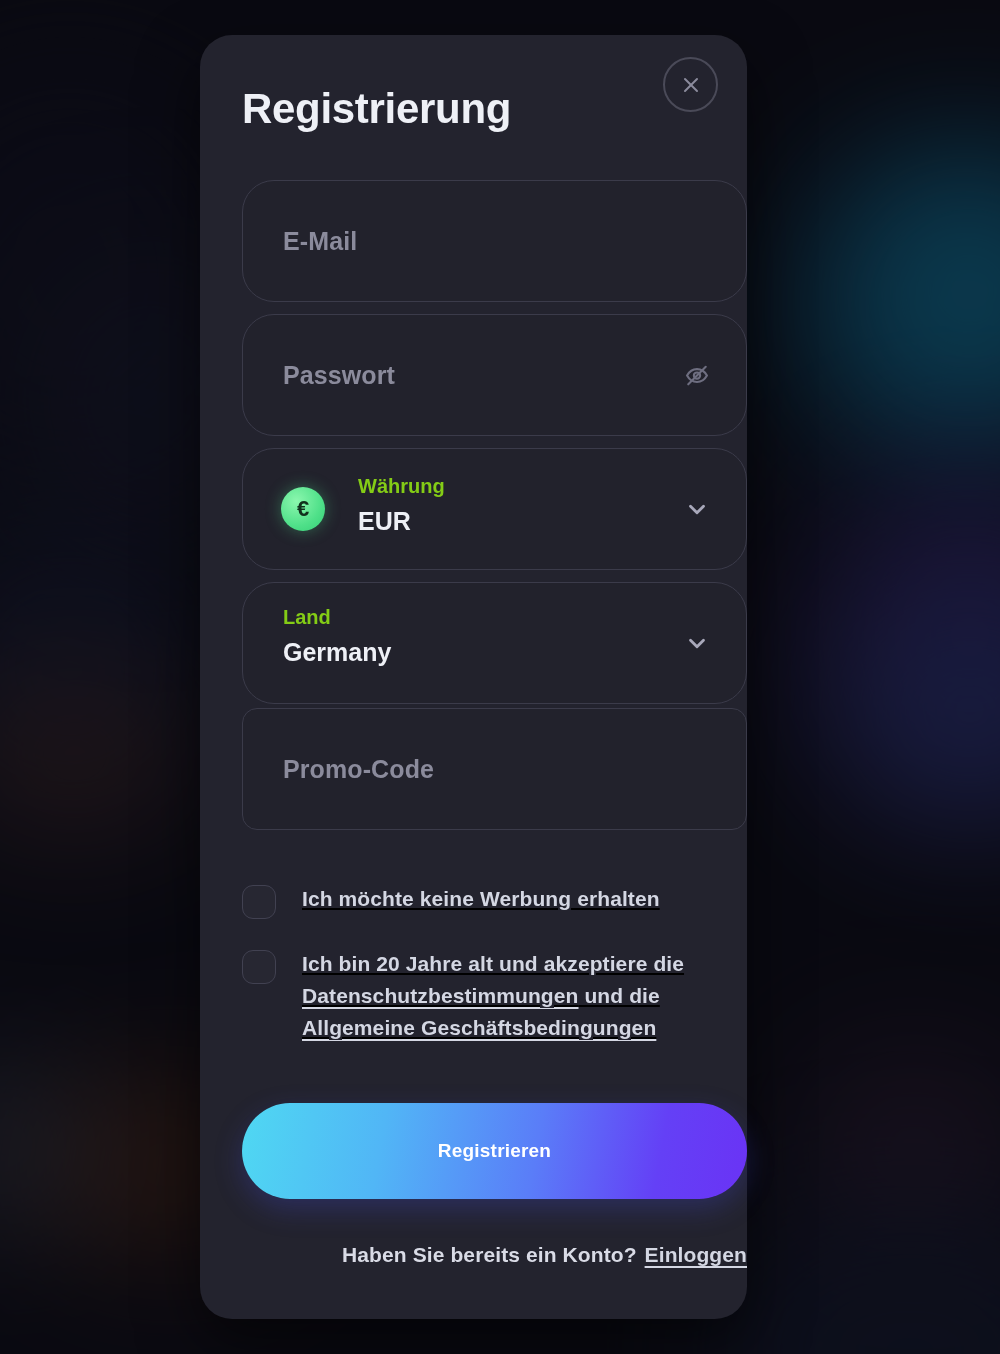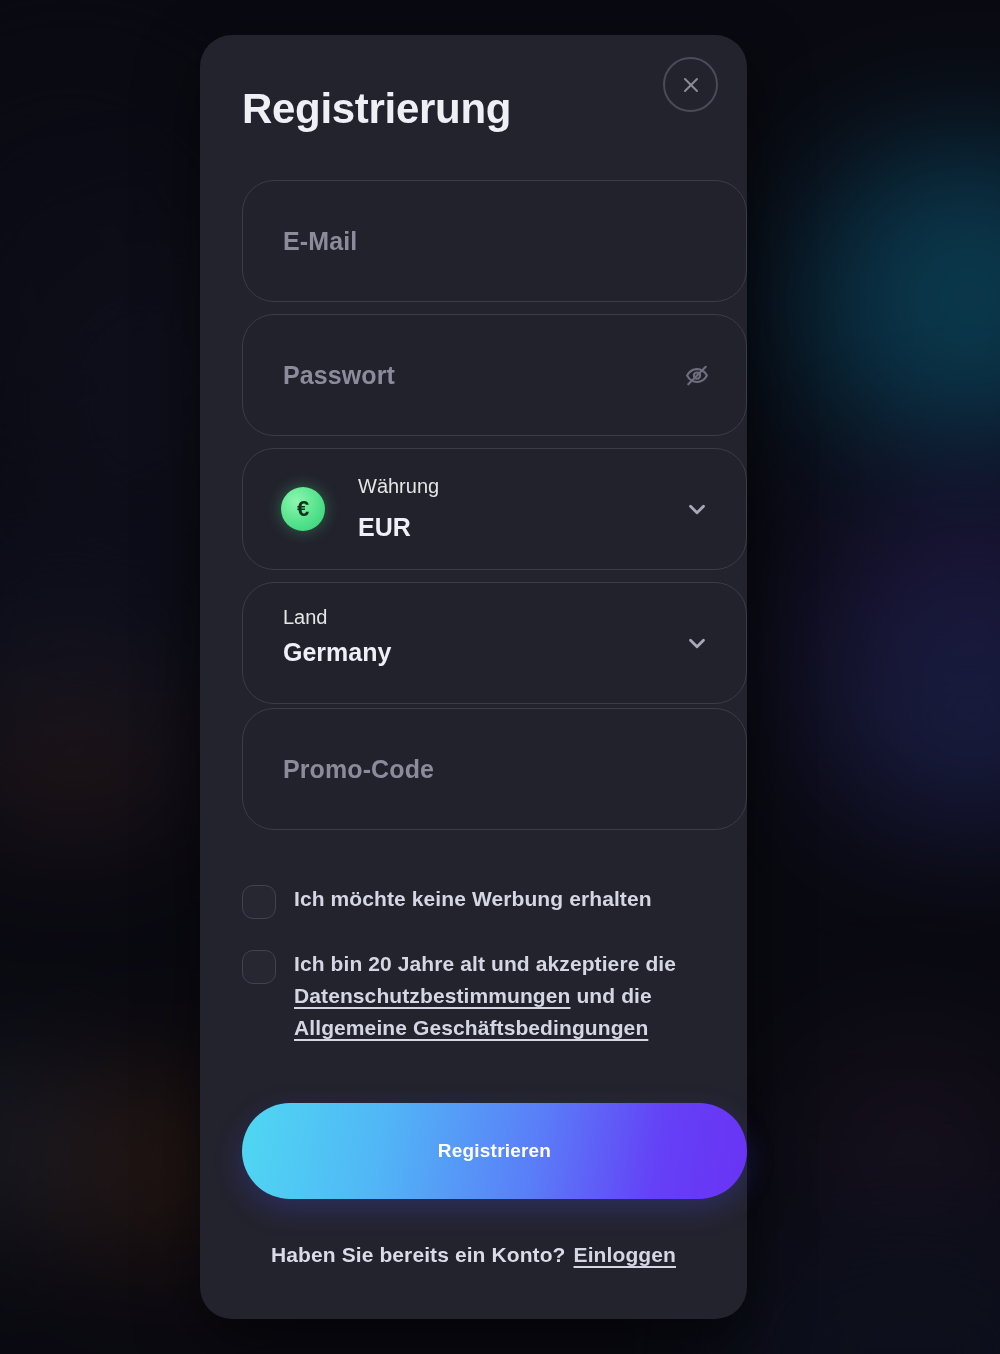--- a/index.html
+++ b/index.html
@@ -99,47 +99,47 @@
     font-size: 25px;
     font-weight: 600;
     color: #8b8b9c;
     letter-spacing: .1px;
   }
 
   #f-email     { top: 145px; }
   #f-password  { top: 279px; }
   #f-currency  { top: 413px; }
   #f-country   { top: 547px; }
-  #f-promo     { top: 673px; }
+  #f-promo     { top: 673px; border-radius: 15px; }
 
   #eye-btn {
     position: absolute;
     right: 32px;
     top: 50%;
     transform: translateY(-50%);
     width: 34px; height: 34px;
     background: transparent;
     border: none;
     cursor: pointer;
     display:flex; align-items:center; justify-content:center;
   }
 
   
   .sel-label {
     position: absolute;
     left: 115px;
     top: 26px;
     font-size: 20px;
-    font-weight: 400;
-    color: #e5e5e5;
+    font-weight: 700;
+    color: #84cc16;
   }
   .sel-value {
     position: absolute;
     left: 115px;
-    top: 64px;
+    top: 58px;
     font-size: 25px;
     font-weight: 700;
     color: #eef0f6;
   }
   #f-country .sel-label { left: 40px; top: 23px; }
   #f-country .sel-value { left: 40px; top: 55px; }
 
   #euro-coin {
     position: absolute;
     left: 38px;
@@ -163,21 +163,22 @@
     display:flex; align-items:center; justify-content:center;
   }
 
   
   .check-row {
     position: absolute;
     left: 42px;
     width: 510px;
     display: flex;
     align-items: flex-start;
-    gap: 18px;
+    gap: 26px;
+    text-decoration: underline;
   }
   #chk-row-1 { top: 848px; }
   #chk-row-2 { top: 913px; }
 
   .checkbox {
     flex: 0 0 auto;
     width: 34px; height: 34px;
     border-radius: 11px;
     border: 1px solid #414151;
     background: #272732;
@@ -218,21 +219,21 @@
     letter-spacing: .2px;
     box-shadow: 0 10px 28px rgba(70,80,240,.25);
   }
 
   
   #footer {
     position: absolute;
     left: 0;
     right: 0;
     top: 1208px;
-    text-align: center;
+    text-align: right;
     font-size: 21px;
     font-weight: 700;
     color: #d9dbe6;
     letter-spacing: .1px;
   }
   #footer .link { margin-left: 8px; }
 </style>
 </head>
 <body>
 

